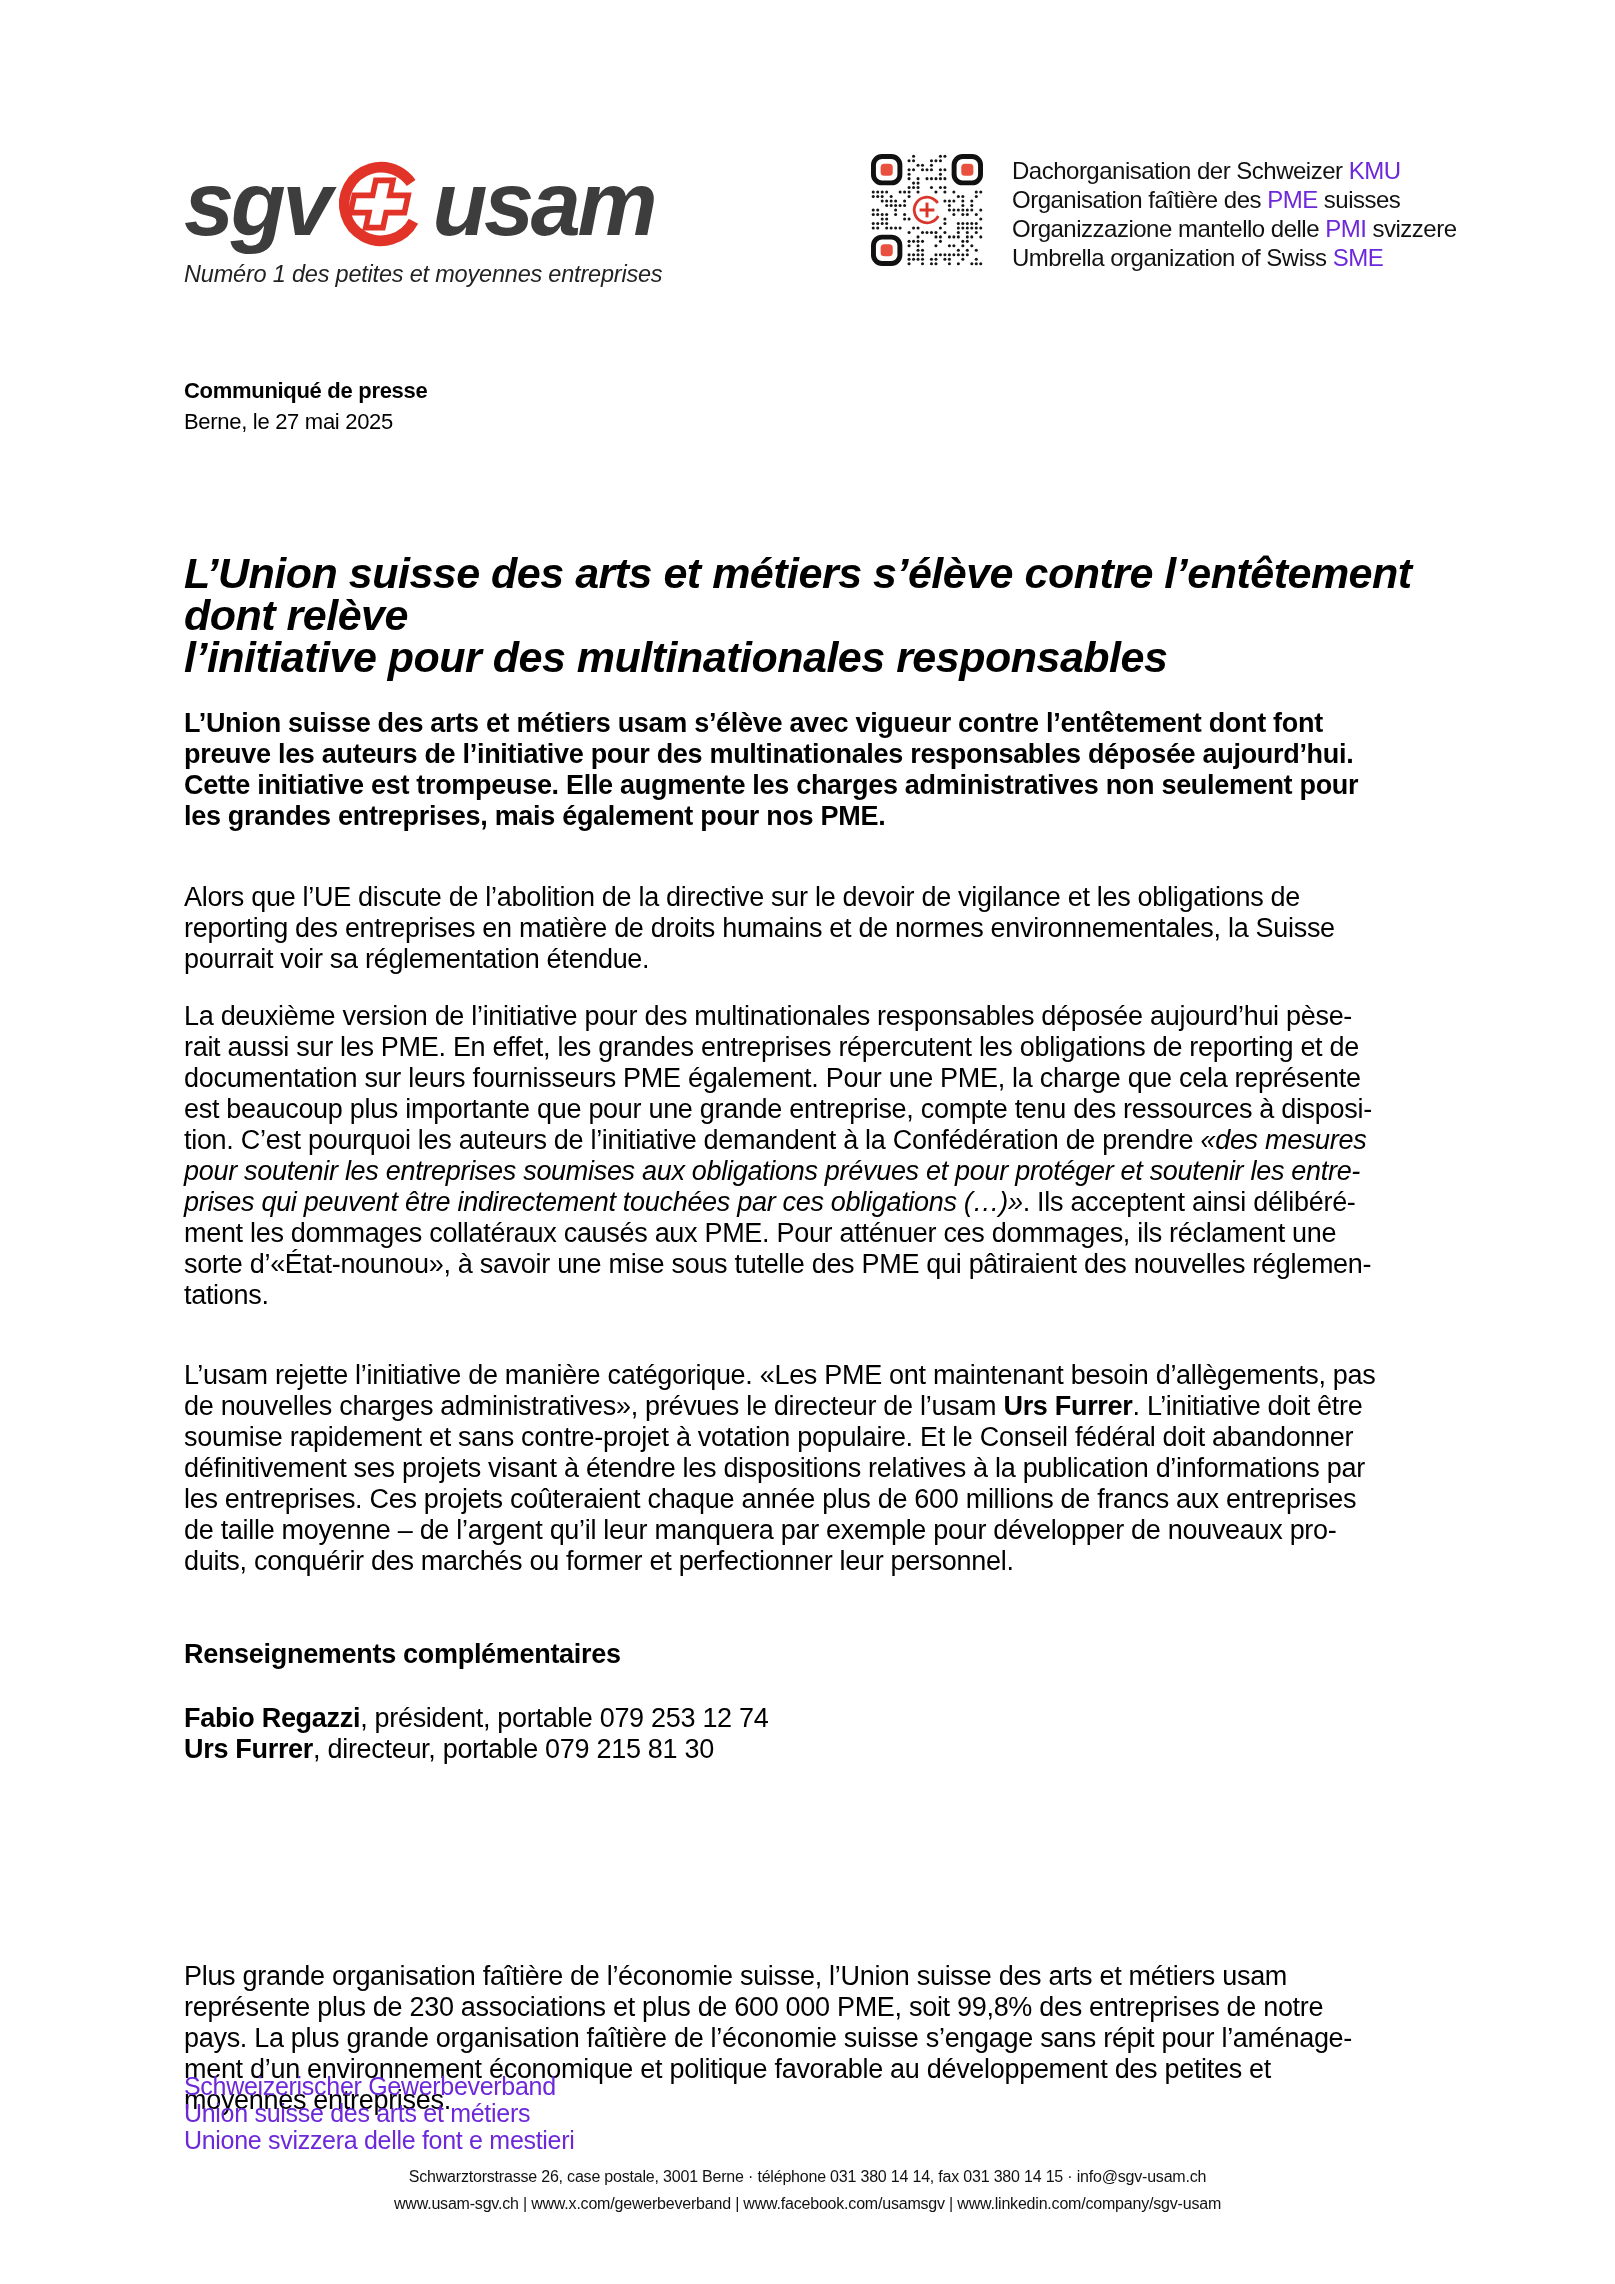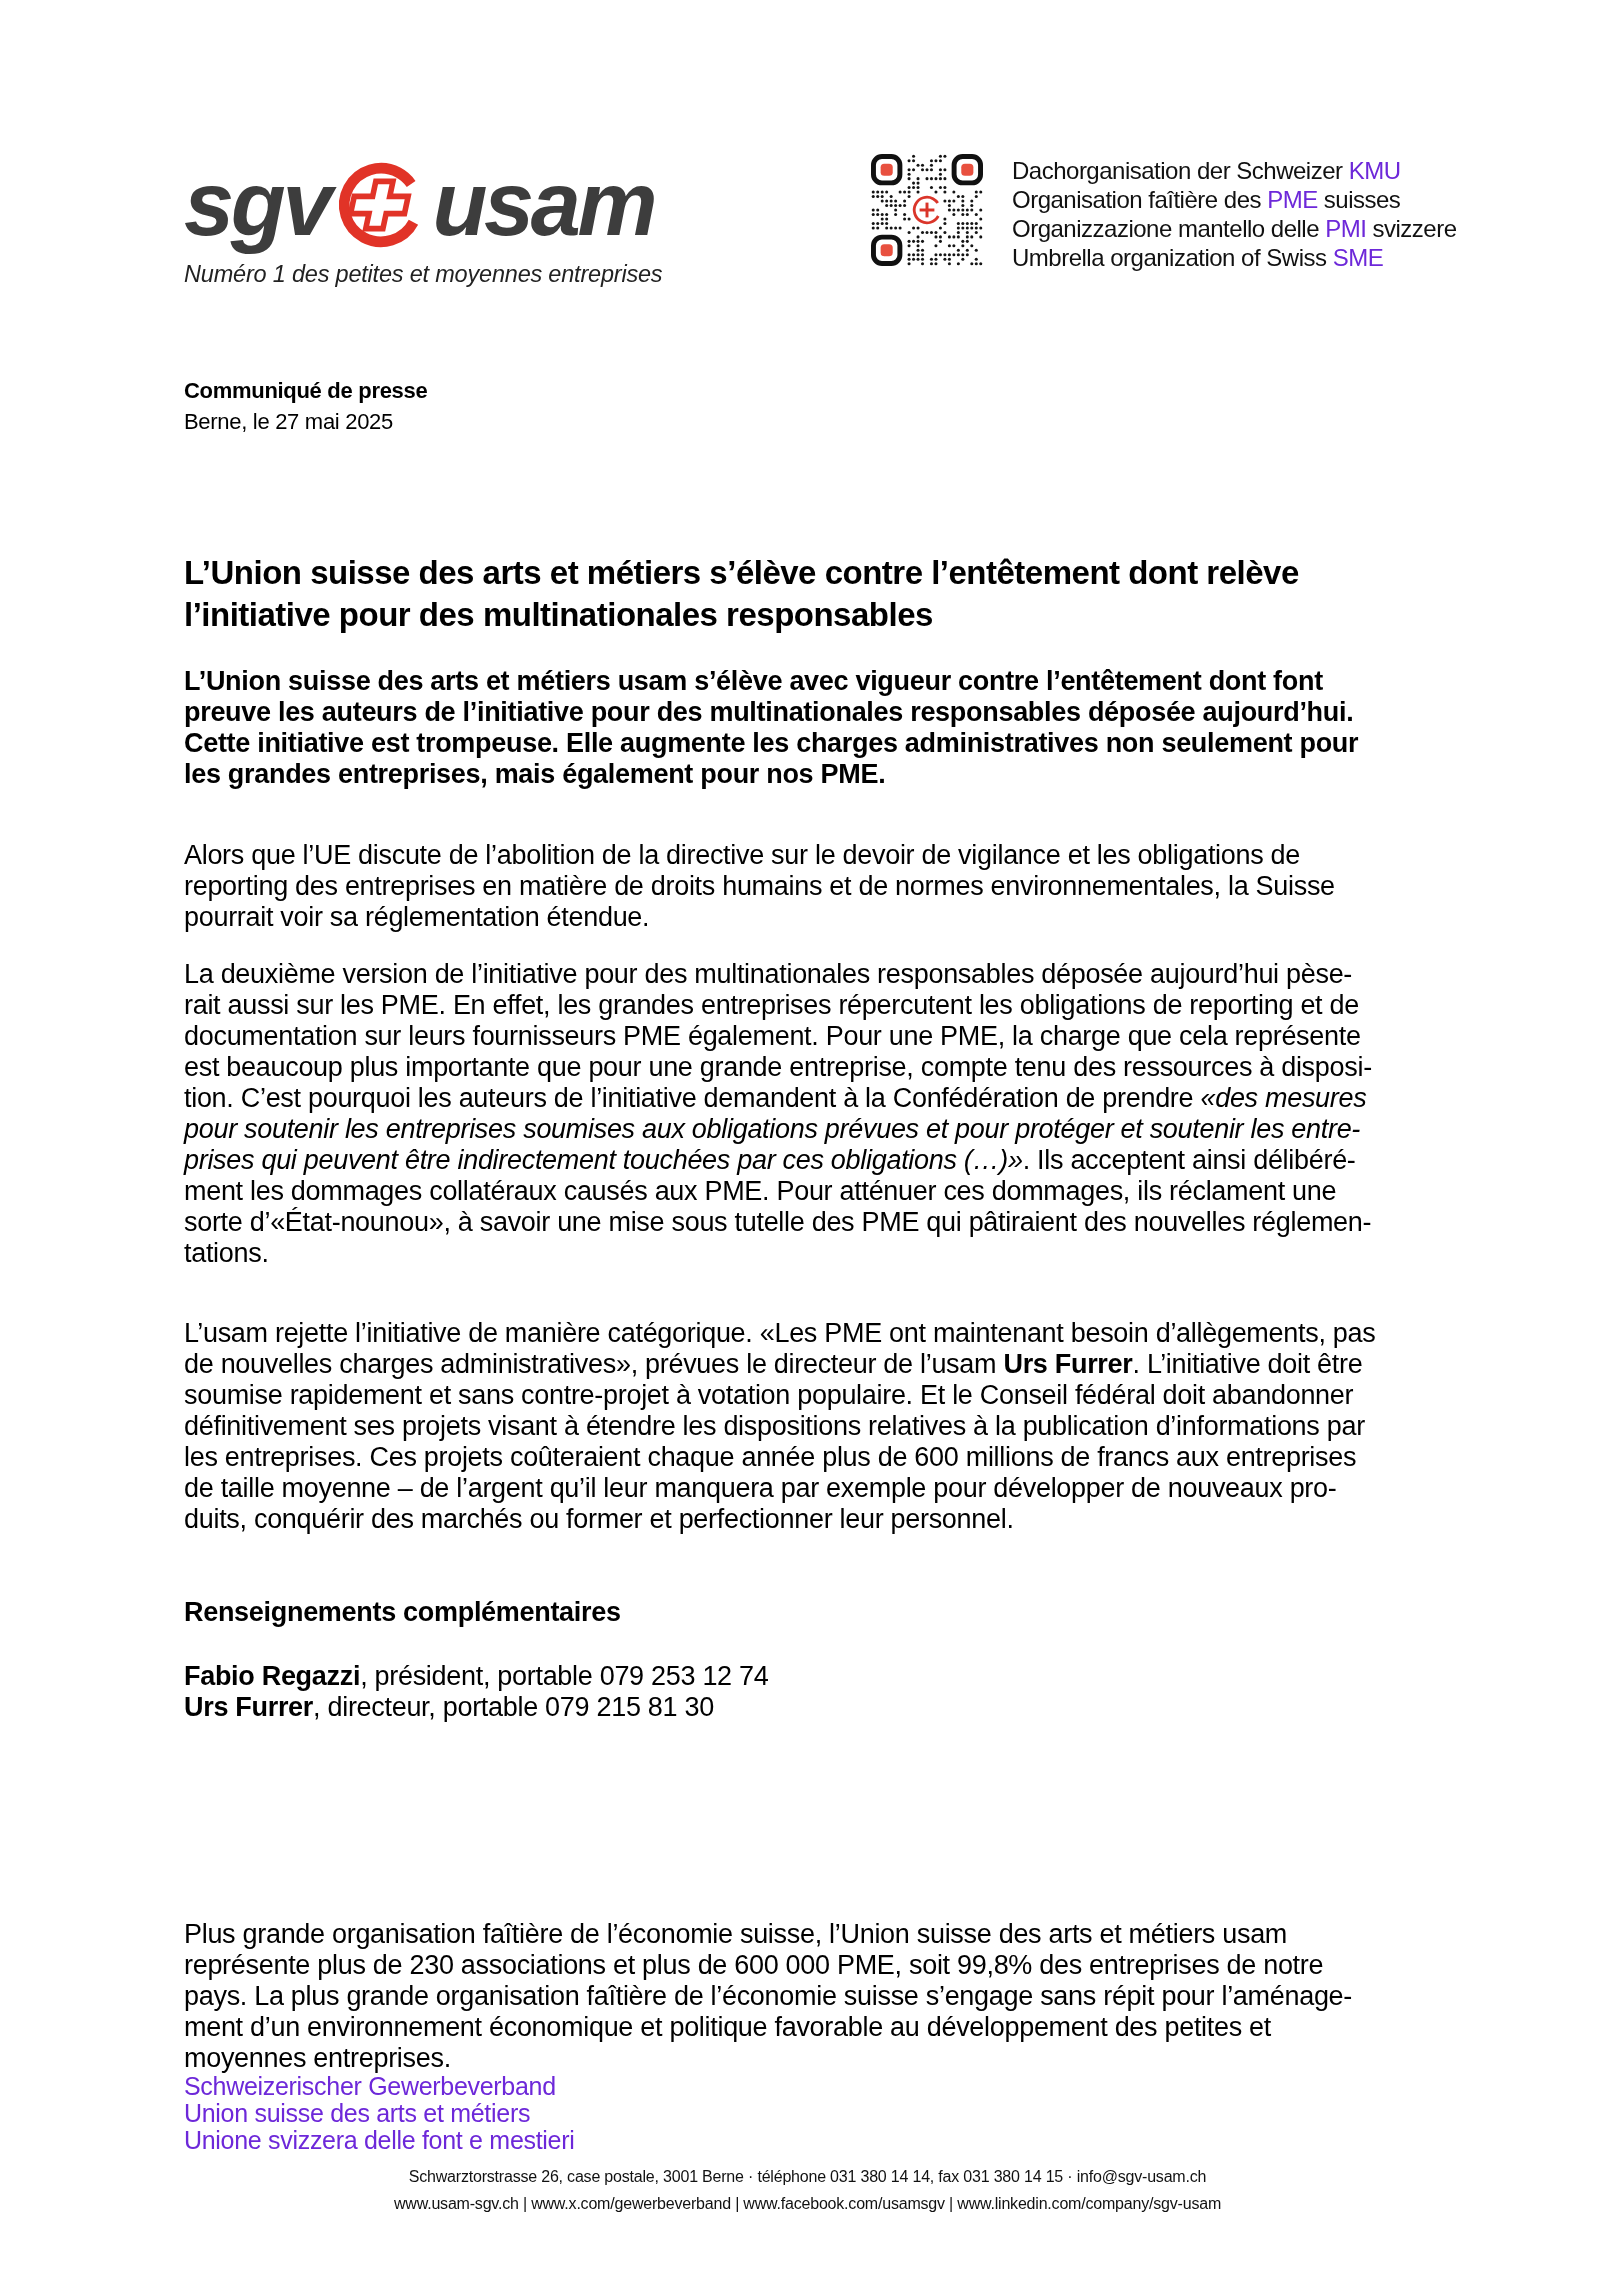--- a/index.html
+++ b/index.html
@@ -2,21 +2,21 @@
 <html lang="fr" style="font-size:10.4px"><head>
 <meta charset="utf-8">
 <style>
   html,body{margin:0;padding:0;background:#888;}
   .page{
     position:relative;width:1616px;height:2284px;background:#ffffff;
     overflow:hidden;font-family:"Liberation Sans",sans-serif;color:#000;
   }
   
   .logo{position:absolute;left:184px;top:155px;}
-  .logo-row{display:flex;align-items:center;height:99px;}
+  .logo-row{display:flex;height:99px;}
   .logo-txt{
     font-size:90px;font-weight:bold;font-style:italic;line-height:99px;
     color:#3d3d3d;letter-spacing:-3.3px;white-space:nowrap;
   }
   .logo-sym{width:98px;height:98px;margin:0 2.6px;flex:0 0 auto;}
   .tagline{
     margin-top:6.5px;font-size:23.5px;font-style:italic;color:#222;
     letter-spacing:-0.2px;white-space:nowrap;
   }
   .qr{position:absolute;left:871px;top:154px;width:112px;height:112px;}
@@ -26,22 +26,22 @@
     white-space:nowrap;
   }
   .red{color:#6d28d9;}
   
   .body{position:absolute;left:184px;top:375px;width:1271px;}
   .body p,.body h1,.body h2,.body div{margin:0;padding:0;}
   .pre{white-space:pre-line;}
   .meta .doc-type{font-weight:bold;}
   .meta div{font-size:22px;line-height:31px;letter-spacing:-0.3px;}
   .title{
-    margin-top:115px !important;font-size:33px;font-weight:bold;
-    line-height:42px;letter-spacing:-0.5px;white-space:pre-line;
+    margin-top:115px !important;font-size:43px;font-weight:bold;
+    line-height:42px;letter-spacing:-0.5px;white-space:pre-line;font-style:italic;
   }
   .bodytext{font-size:27px;line-height:31px;letter-spacing:-0.3px;}
   .lead{margin-top:30px !important;font-weight:bold;}
   .mt-p1{margin-top:50px !important;}
   .mt-p2{margin-top:26px !important;}
   .mt-p3{margin-top:49px !important;}
   .i{font-style:italic;}
   .b{font-weight:bold;}
   .subhead{
     margin-top:62px !important;font-size:27px;font-weight:bold;

